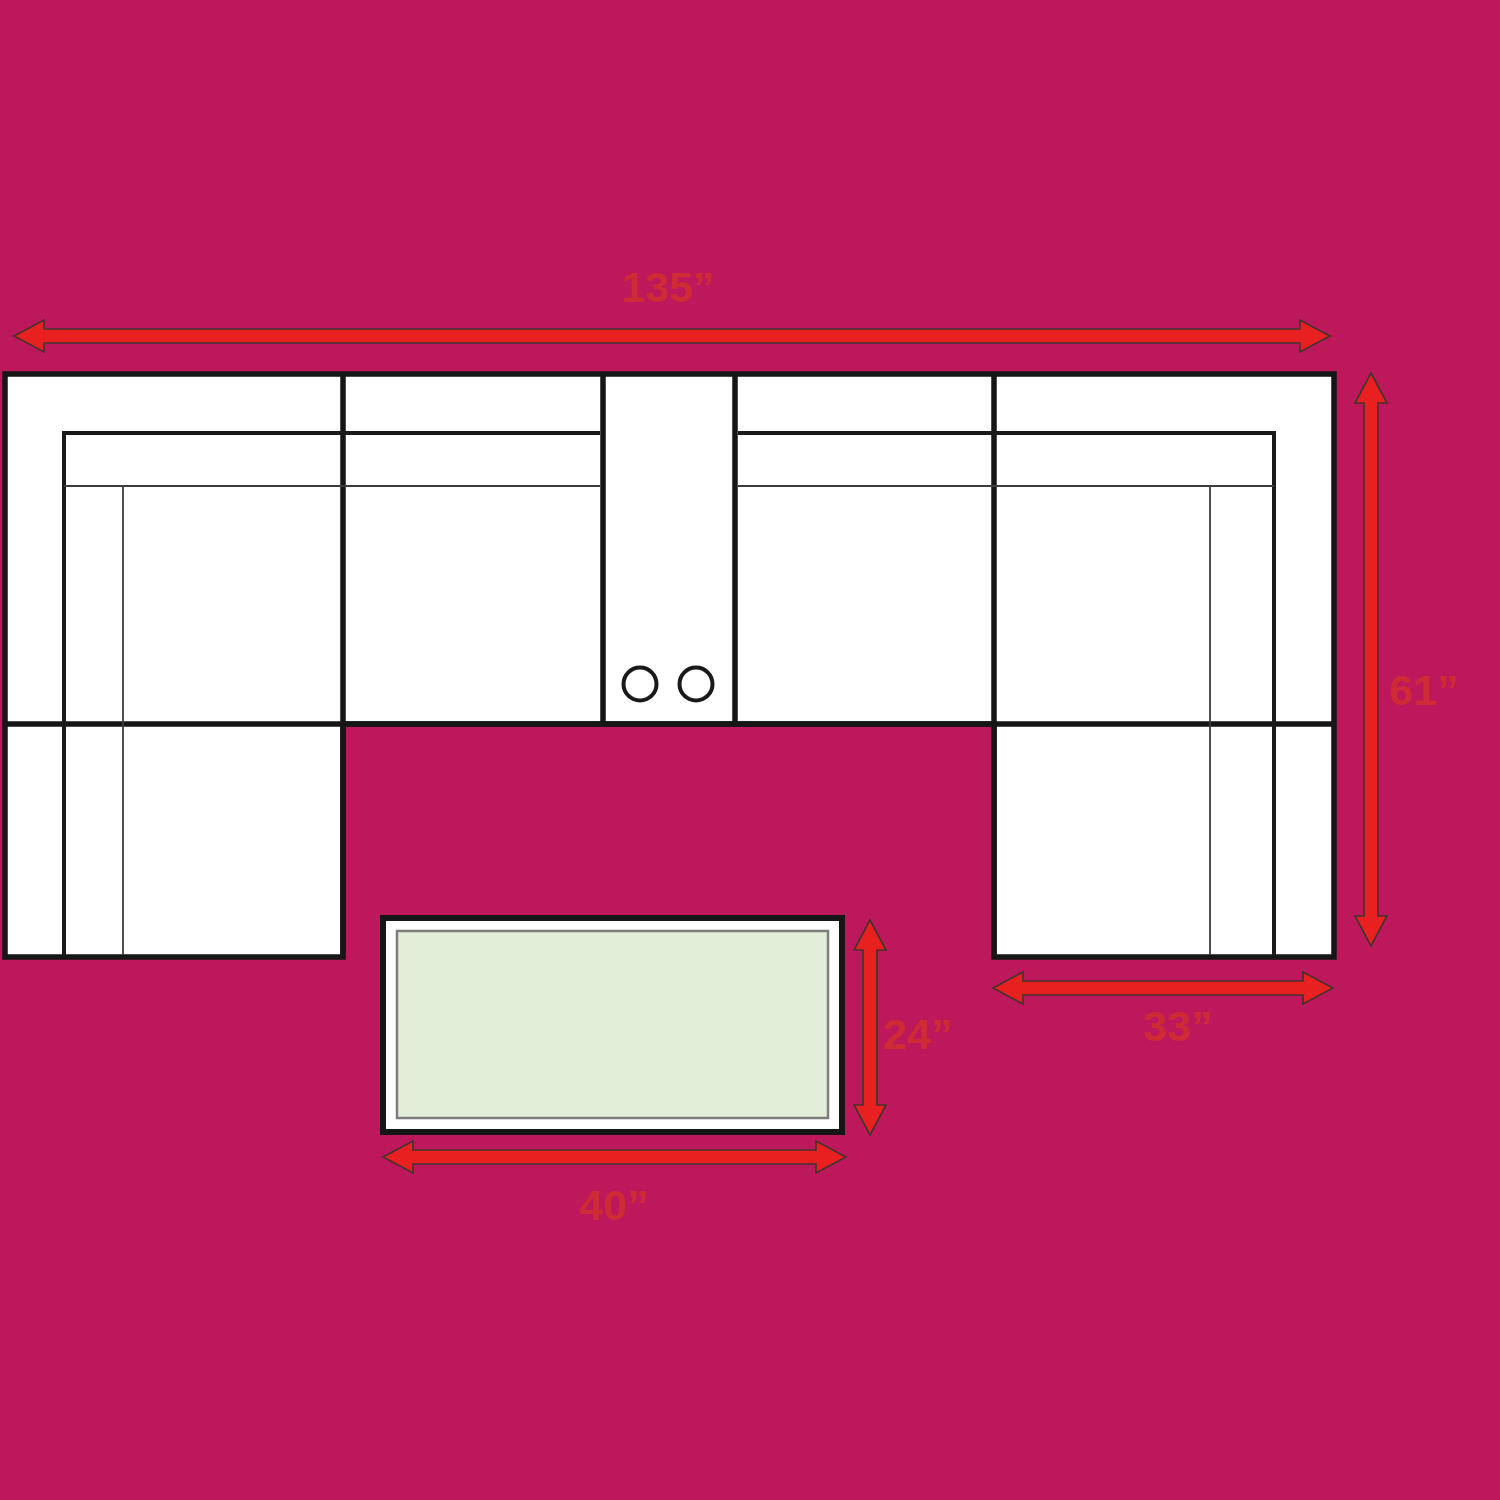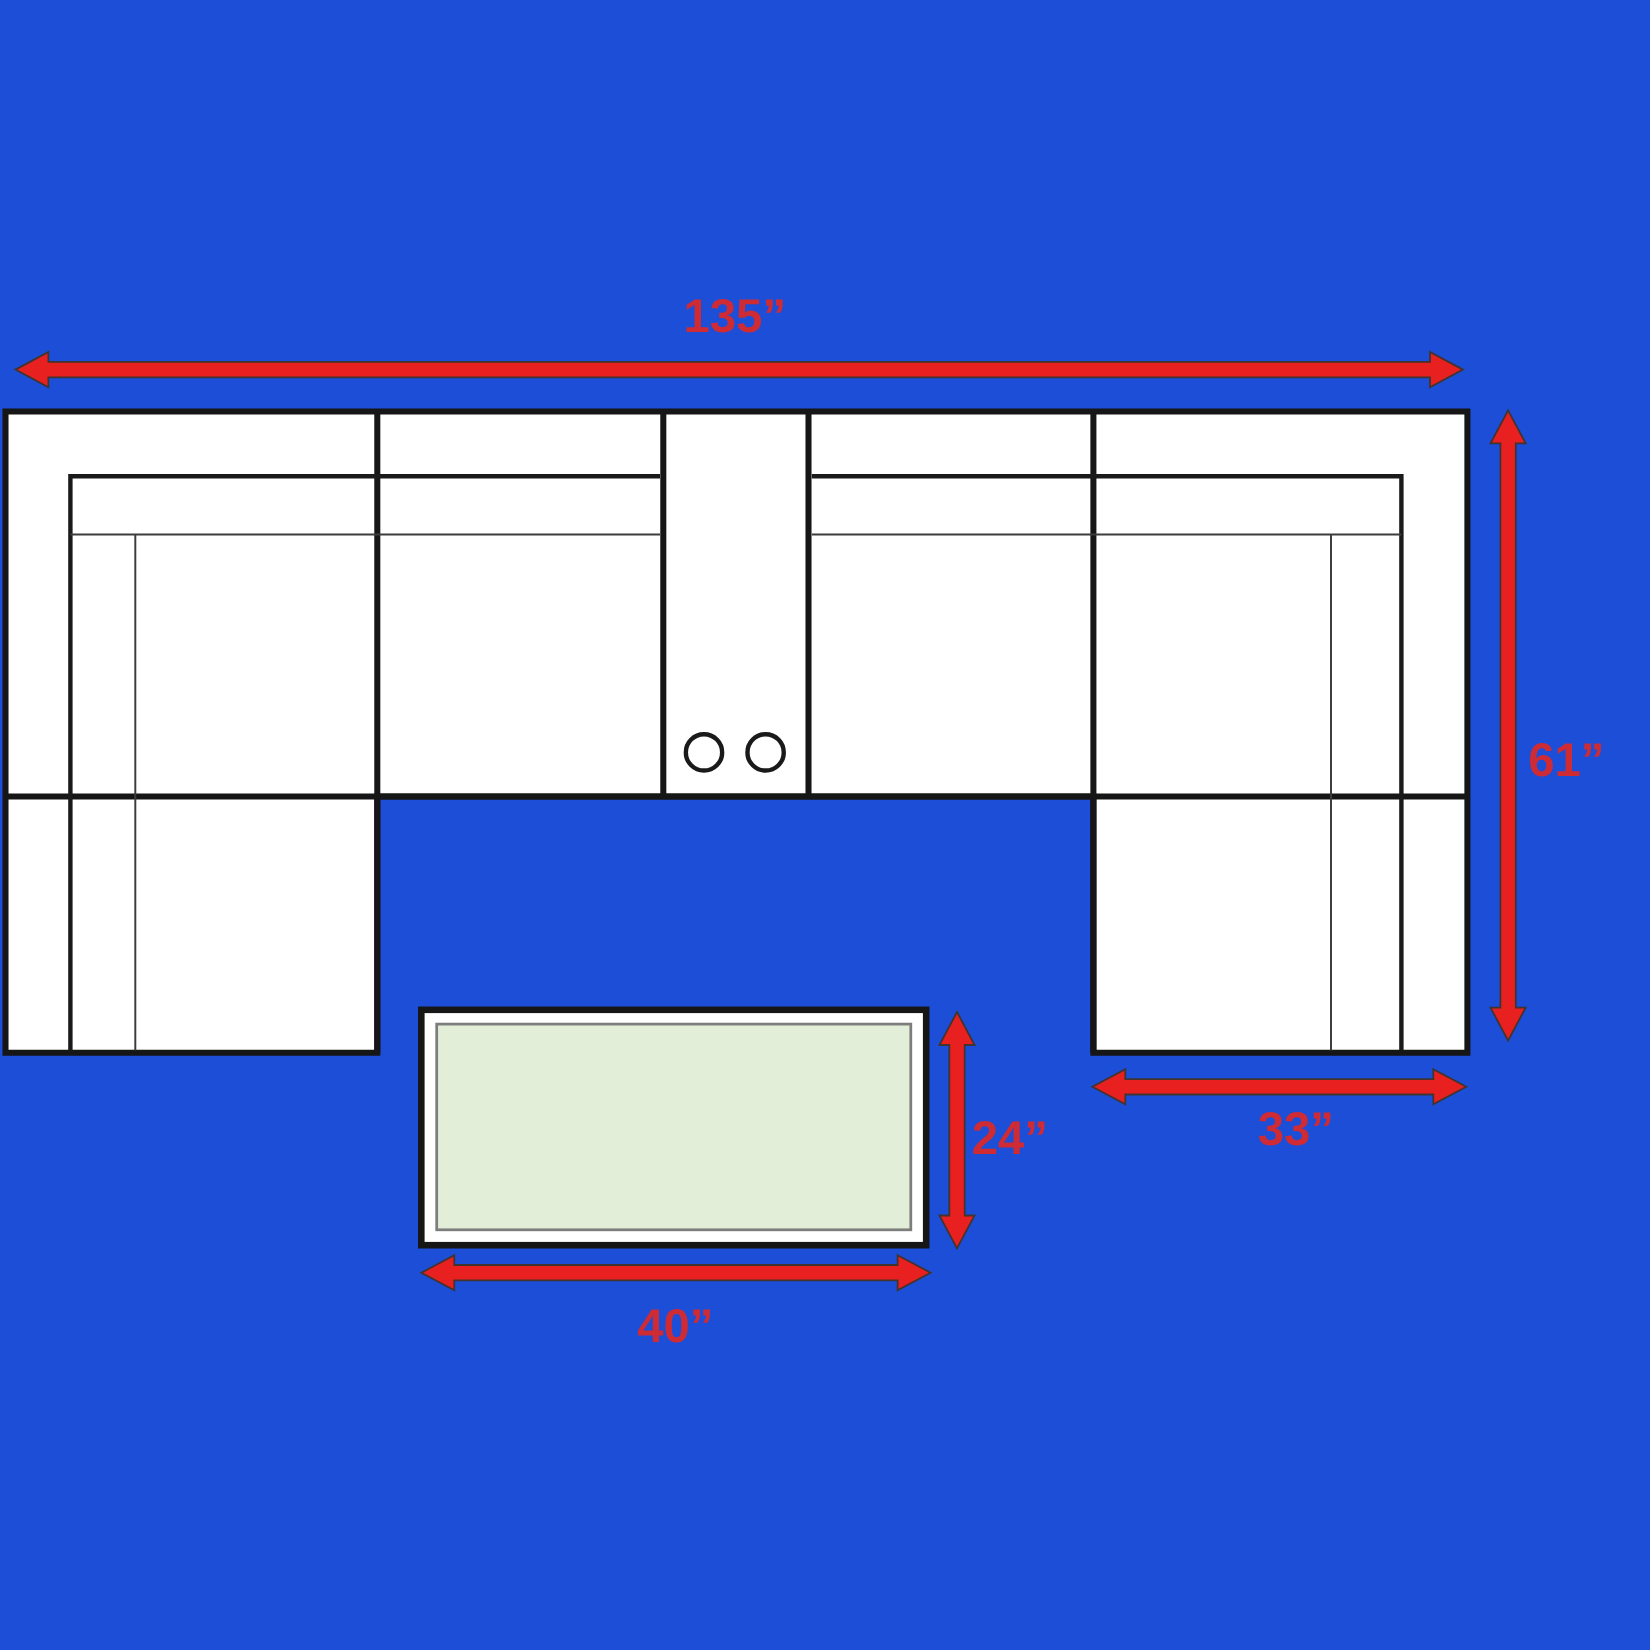--- a/index.html
+++ b/index.html
@@ -1,20 +1,20 @@
 <!DOCTYPE html>
 <html><head>
 <meta charset="utf-8">
 <style>
   html, body { margin: 0; padding: 0; background: #ffffff; }
   .stage {
     position: relative;
     width: 1500px;
     height: 1500px;
-    background: #1d4ed8;
+    background: #be185d;
     font-family: "Liberation Sans", sans-serif;
     overflow: hidden;
   }
   svg { display: block; width: 1500px; height: 1500px; }
   .ln   { fill: none; stroke: #161616; stroke-width: 5.5px; }
   .ln4  { fill: none; stroke: #1a1a1a; stroke-width: 4px; }
   .thin { fill: none; stroke: #3c3c3c; stroke-width: 1.8px; }
   .fillwhite { fill: #ffffff; }
   .dim-label {
     font-family: "Liberation Sans", sans-serif;

